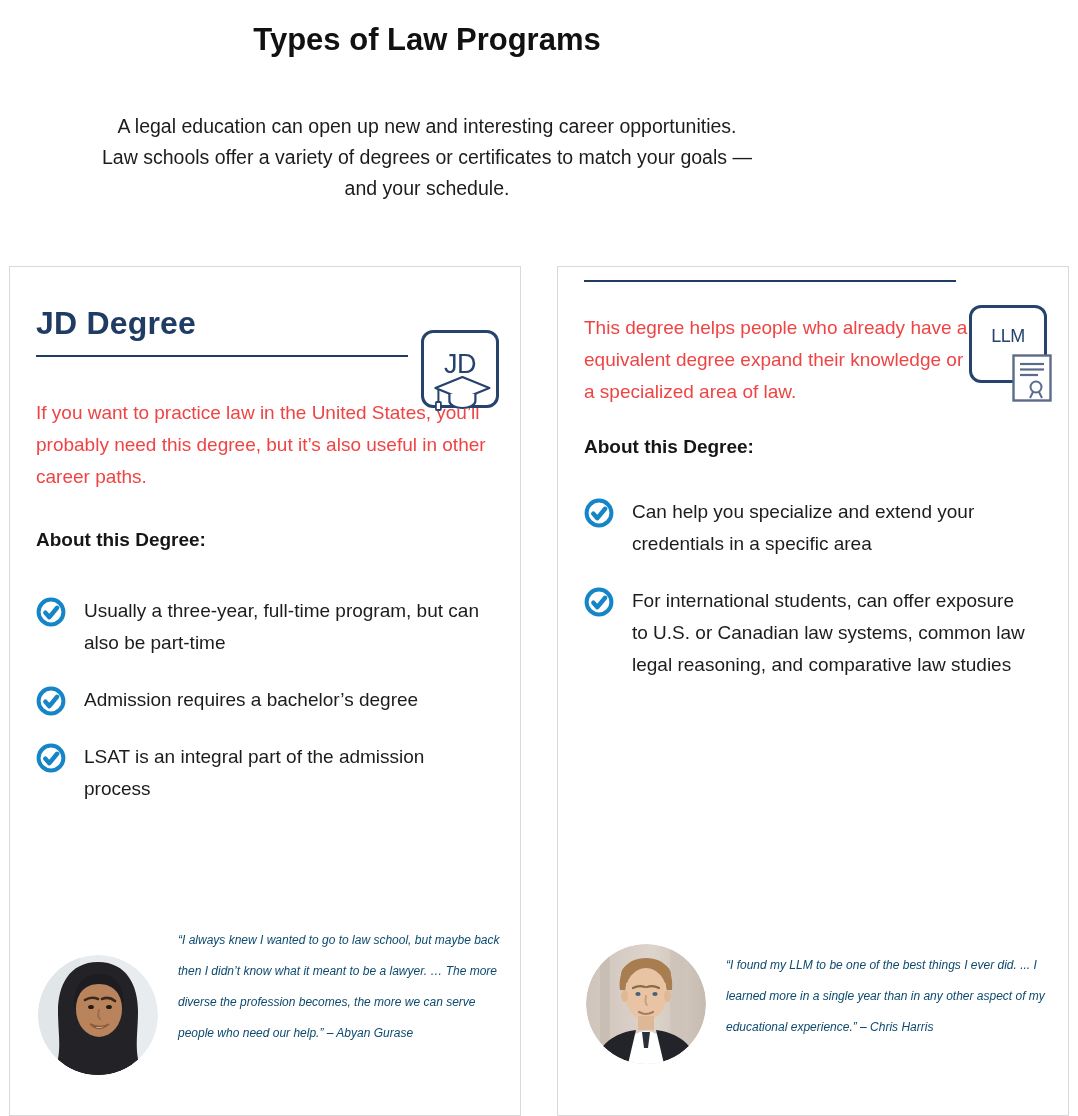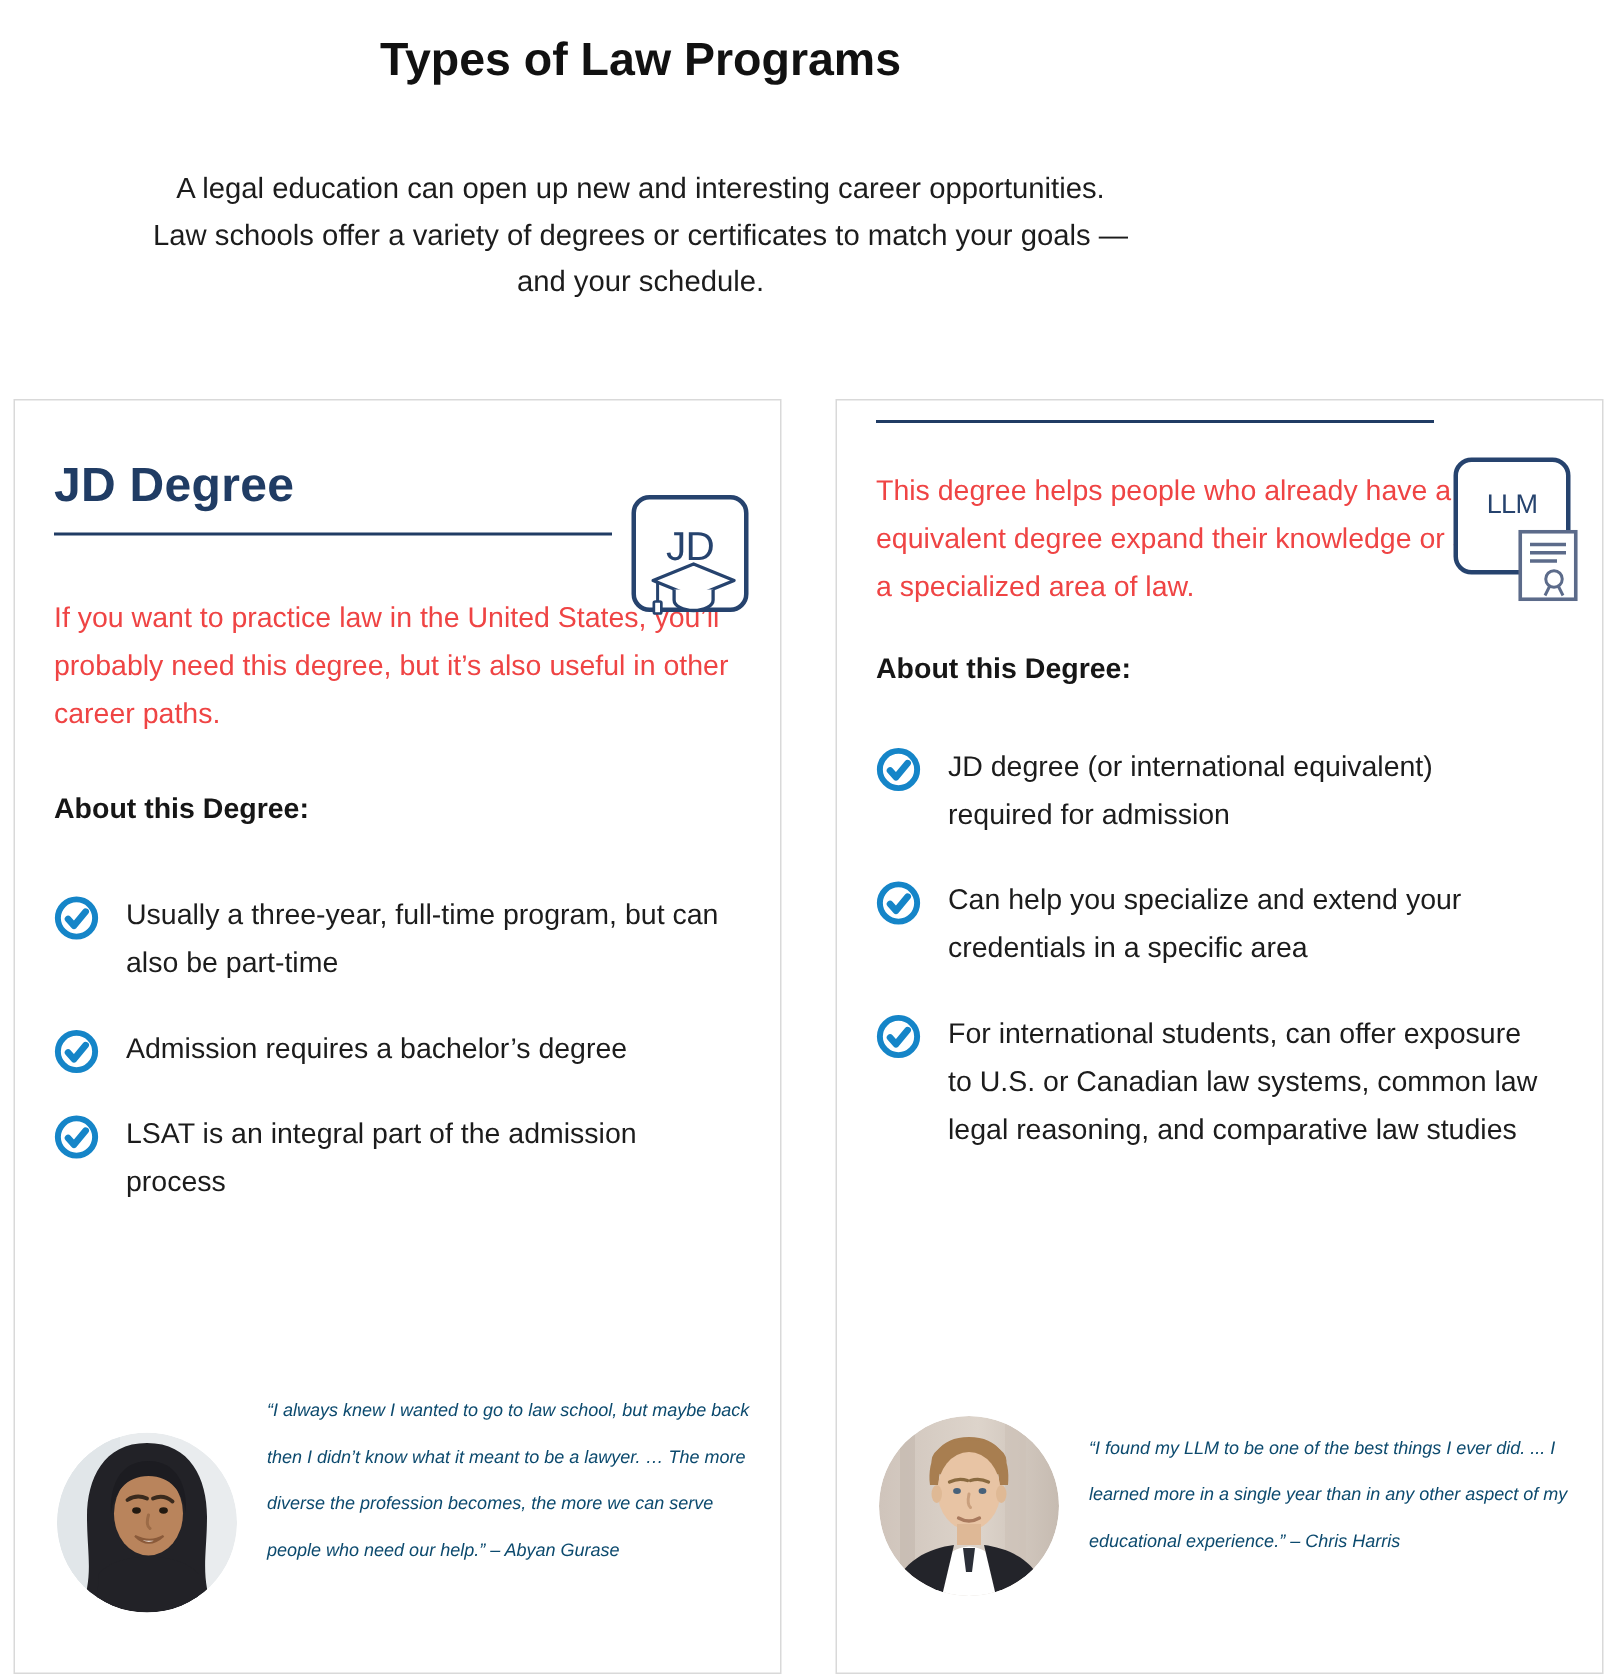--- a/index.html
+++ b/index.html
@@ -157,27 +157,20 @@
         </svg>
       </span>
     </div>
 
     <div class="heading-divider"></div>
 
     <p class="desc">This degree helps people who already have a JD or equivalent degree expand their knowledge or study a specialized area of law.</p>
     <h3 class="about">About this Degree:</h3>
 
     <ul class="bullets">
-      <li>
-        <svg class="check" viewBox="0 0 64 64">
-          <circle cx="32" cy="32" r="26.5" fill="none" stroke="#1585c8" stroke-width="8.5"></circle>
-          <path d="M20 33.5 L28.5 43 L45 23" fill="none" stroke="#1585c8" stroke-width="9.5" stroke-linecap="round" stroke-linejoin="round"></path>
-        </svg>
-        <span class="bullet-text">JD degree (or international equivalent) required for admission</span>
-      </li>
       <li>
         <svg class="check" viewBox="0 0 64 64">
           <circle cx="32" cy="32" r="26.5" fill="none" stroke="#1585c8" stroke-width="8.5"></circle>
           <path d="M20 33.5 L28.5 43 L45 23" fill="none" stroke="#1585c8" stroke-width="9.5" stroke-linecap="round" stroke-linejoin="round"></path>
         </svg>
         <span class="bullet-text">Can help you specialize and extend your credentials in a specific area</span>
       </li>
       <li>
         <svg class="check" viewBox="0 0 64 64">
           <circle cx="32" cy="32" r="26.5" fill="none" stroke="#1585c8" stroke-width="8.5"></circle>

